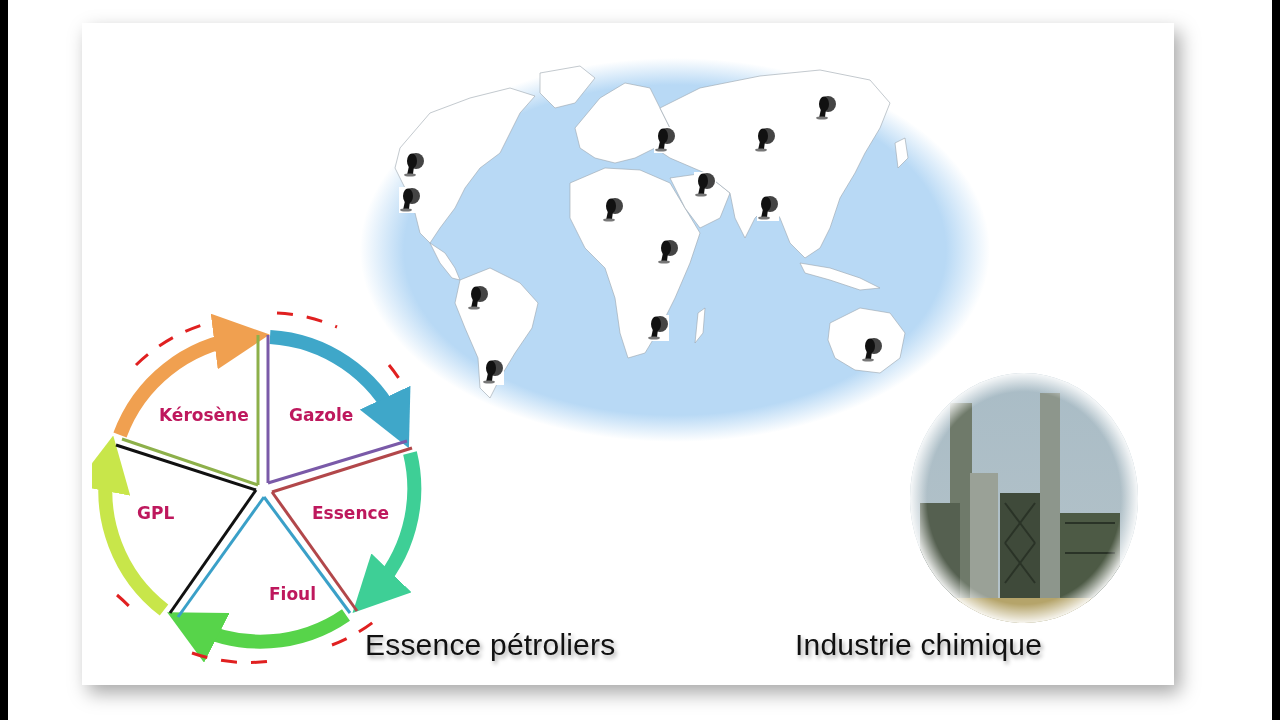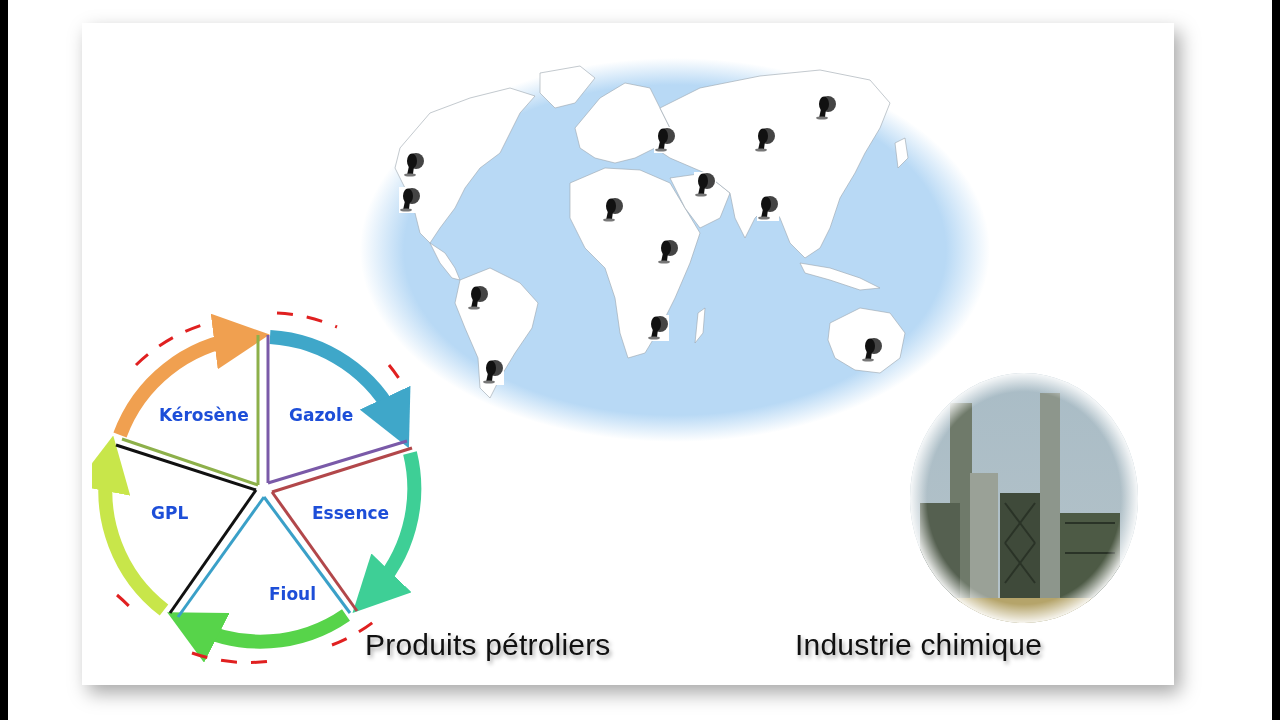--- a/index.html
+++ b/index.html
@@ -2,21 +2,21 @@
 <html><head>
 <meta charset="utf-8">
 <style>
   html,body{margin:0;padding:0;}
   body{width:1280px;height:720px;background:#fff;position:relative;overflow:hidden;font-family:"Liberation Sans",sans-serif;}
   .bar-left{position:absolute;left:0;top:0;width:8px;height:720px;background:#000;}
   .bar-right{position:absolute;right:0;top:0;width:8px;height:720px;background:#000;}
   .slide{position:absolute;left:82px;top:23px;width:1092px;height:662px;background:#fff;box-shadow:6px 8px 18px rgba(0,0,0,0.35);}
   .map{position:absolute;left:360px;top:58px;width:630px;height:385px;}
   .cycle{position:absolute;left:92px;top:305px;width:340px;height:365px;}
-  .seg-label{position:absolute;font-family:"DejaVu Sans",sans-serif;font-weight:bold;font-size:17px;color:#1d4ed8;}
+  .seg-label{position:absolute;font-family:"DejaVu Sans",sans-serif;font-weight:bold;font-size:17px;color:#be185d;}
   .caption{position:absolute;font-family:"Liberation Sans",sans-serif;font-size:30px;color:#111;text-shadow:2px 3px 4px rgba(0,0,0,0.35);letter-spacing:0.2px;}
   .refinery{position:absolute;left:910px;top:373px;width:228px;height:250px;border-radius:50%;overflow:hidden;
     box-shadow:0 0 10px 6px rgba(255,255,255,0.9) inset;}
   .barrel{position:absolute;width:22px;height:26px;}
 </style>
 </head>
 <body>
 
 <div class="bar-left"></div>
 <div class="bar-right"></div>
@@ -196,21 +196,21 @@
     <path d="M25,290 A170,170 0 0 1 45,310"></path>
     <path d="M100,348 A170,170 0 0 0 185,355"></path>
     <path d="M240,340 A170,170 0 0 0 290,310"></path>
   </g>
 </svg>
 
 <div class="seg-label" style="left:159px;top:405px;">Kérosène</div>
 <div class="seg-label" style="left:289px;top:405px;">Gazole</div>
 <div class="seg-label" style="left:312px;top:503px;">Essence</div>
 <div class="seg-label" style="left:239px;top:584px;margin-left:30px;">Fioul</div>
-<div class="seg-label" style="left:151px;top:503px;">GPL</div>
+<div class="seg-label" style="left:137px;top:503px;">GPL</div>
 
 <div class="refinery">
   <svg width="228" height="250" viewBox="0 0 228 250">
     <defs>
       <linearGradient id="sky" x1="0" y1="0" x2="0" y2="1">
         <stop offset="0" stop-color="#a9bcc6"></stop>
         <stop offset="1" stop-color="#b5c3c9"></stop>
       </linearGradient>
       <radialGradient id="vig" cx="50%" cy="50%" r="50%">
         <stop offset="85%" stop-color="#fff" stop-opacity="0"></stop>
@@ -231,14 +231,14 @@
       <line x1="95" y1="170" x2="125" y2="210"></line>
         <line x1="125" y1="170" x2="95" y2="210"></line>
       <line x1="155" y1="150" x2="205" y2="150"></line>
         <line x1="155" y1="180" x2="205" y2="180"></line>
     </g>
     <rect x="0" y="225" width="228" height="25" fill="#b5a46a"></rect>
     <rect width="228" height="250" fill="url(#vig)"></rect>
   </svg>
 </div>
 
-<div class="caption" style="left:365px;top:628px;">Produits pétroliers</div>
+<div class="caption" style="left:365px;top:628px;">Essence pétroliers</div>
 <div class="caption" style="left:752px;top:628px;margin-left:43px;">Industrie chimique</div>
 
 </body></html>

